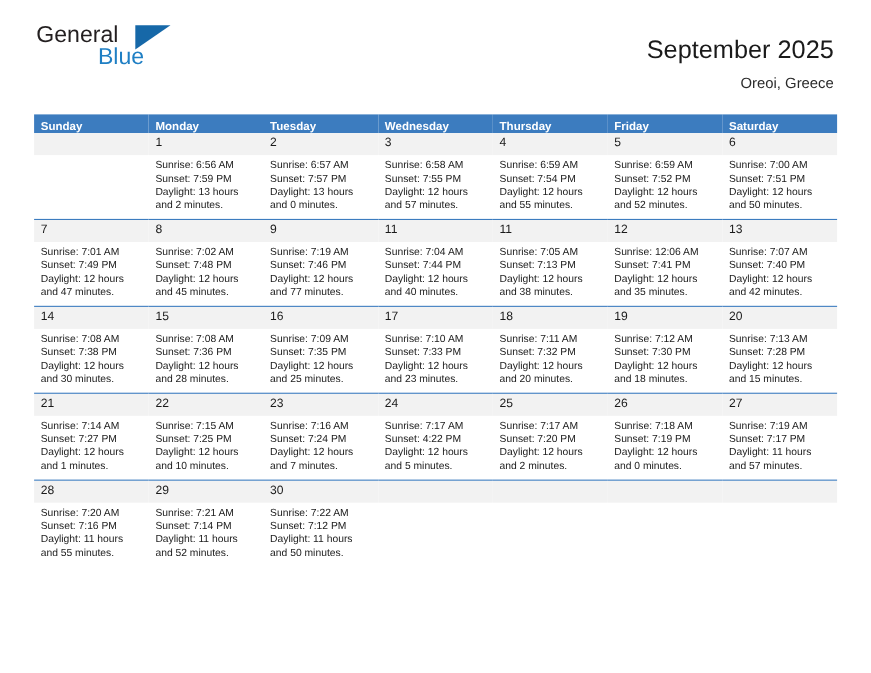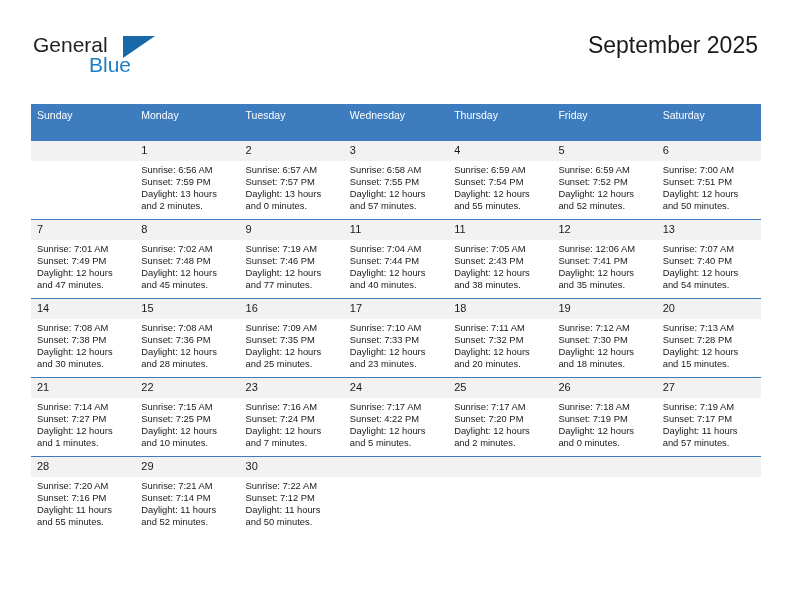--- a/index.html
+++ b/index.html
@@ -25,21 +25,21 @@
   .top-bar {
     position: absolute;
     left: 0;
     top: 0;
     width: 792px;
     height: 100px;
   }
   .logo {
     position: absolute;
     left: 33px;
-    top: 33px;
+    top: 20px;
     width: 130px;
     height: 50px;
     text-decoration: underline;
   }
   .logo-general {
     position: absolute;
     left: 0;
     top: 0;
     font-size: 21px;
     letter-spacing: 0px;
@@ -91,23 +91,23 @@
     left: 31px;
     top: 104px;
     width: 730px;
     border-collapse: collapse;
     table-layout: fixed;
   }
   .cal th {
     background: #3c7cbf;
     color: #ffffff;
     font-size: 10.5px;
-    font-weight: normal;
+    font-weight: bold;
     text-align: left;
-    padding: 5px 0 20px 6px;
+    padding: 5px 0 0 6px;
     height: 12px;
     border: none;
   }
   .cal td {
     vertical-align: top;
     padding: 0;
     border: none;
     border-top: 1px solid #3c7cbf;
     height: 78px;
     width: 104.28px;
@@ -145,20 +145,21 @@
   <div class="top-bar">
 
     <div class="logo">
       <span class="logo-general">General</span>
       <span class="logo-triangle"></span>
       <span class="logo-blue">Blue</span>
     </div>
 
     <div class="title-block">
       <div class="cal-title">September 2025</div>
+      <div class="cal-subtitle">Oreoi, Greece</div>
     </div>
 
   </div>
 
   <table class="cal">
     <thead>
       <tr>
         <th>Sunday</th>
         <th>Monday</th>
         <th>Tuesday</th>
@@ -268,41 +269,41 @@
               <div>Sunrise: 7:04 AM</div>
               <div>Sunset: 7:44 PM</div>
               <div>Daylight: 12 hours</div>
               <div>and 40 minutes.</div>
             </div>
           </td>
           <td>
             <div class="daynum">11</div>
             <div class="cell-body">
               <div>Sunrise: 7:05 AM</div>
-              <div>Sunset: 2:43 PM</div>
+              <div>Sunset: 7:13 PM</div>
               <div>Daylight: 12 hours</div>
               <div>and 38 minutes.</div>
             </div>
           </td>
           <td>
             <div class="daynum">12</div>
             <div class="cell-body">
               <div>Sunrise: 12:06 AM</div>
               <div>Sunset: 7:41 PM</div>
               <div>Daylight: 12 hours</div>
               <div>and 35 minutes.</div>
             </div>
           </td>
           <td>
             <div class="daynum">13</div>
             <div class="cell-body">
               <div>Sunrise: 7:07 AM</div>
               <div>Sunset: 7:40 PM</div>
               <div>Daylight: 12 hours</div>
-              <div>and 54 minutes.</div>
+              <div>and 42 minutes.</div>
             </div>
           </td>
         </tr>
         <tr class="week">
           <td>
             <div class="daynum">14</div>
             <div class="cell-body">
               <div>Sunrise: 7:08 AM</div>
               <div>Sunset: 7:38 PM</div>
               <div>Daylight: 12 hours</div>

